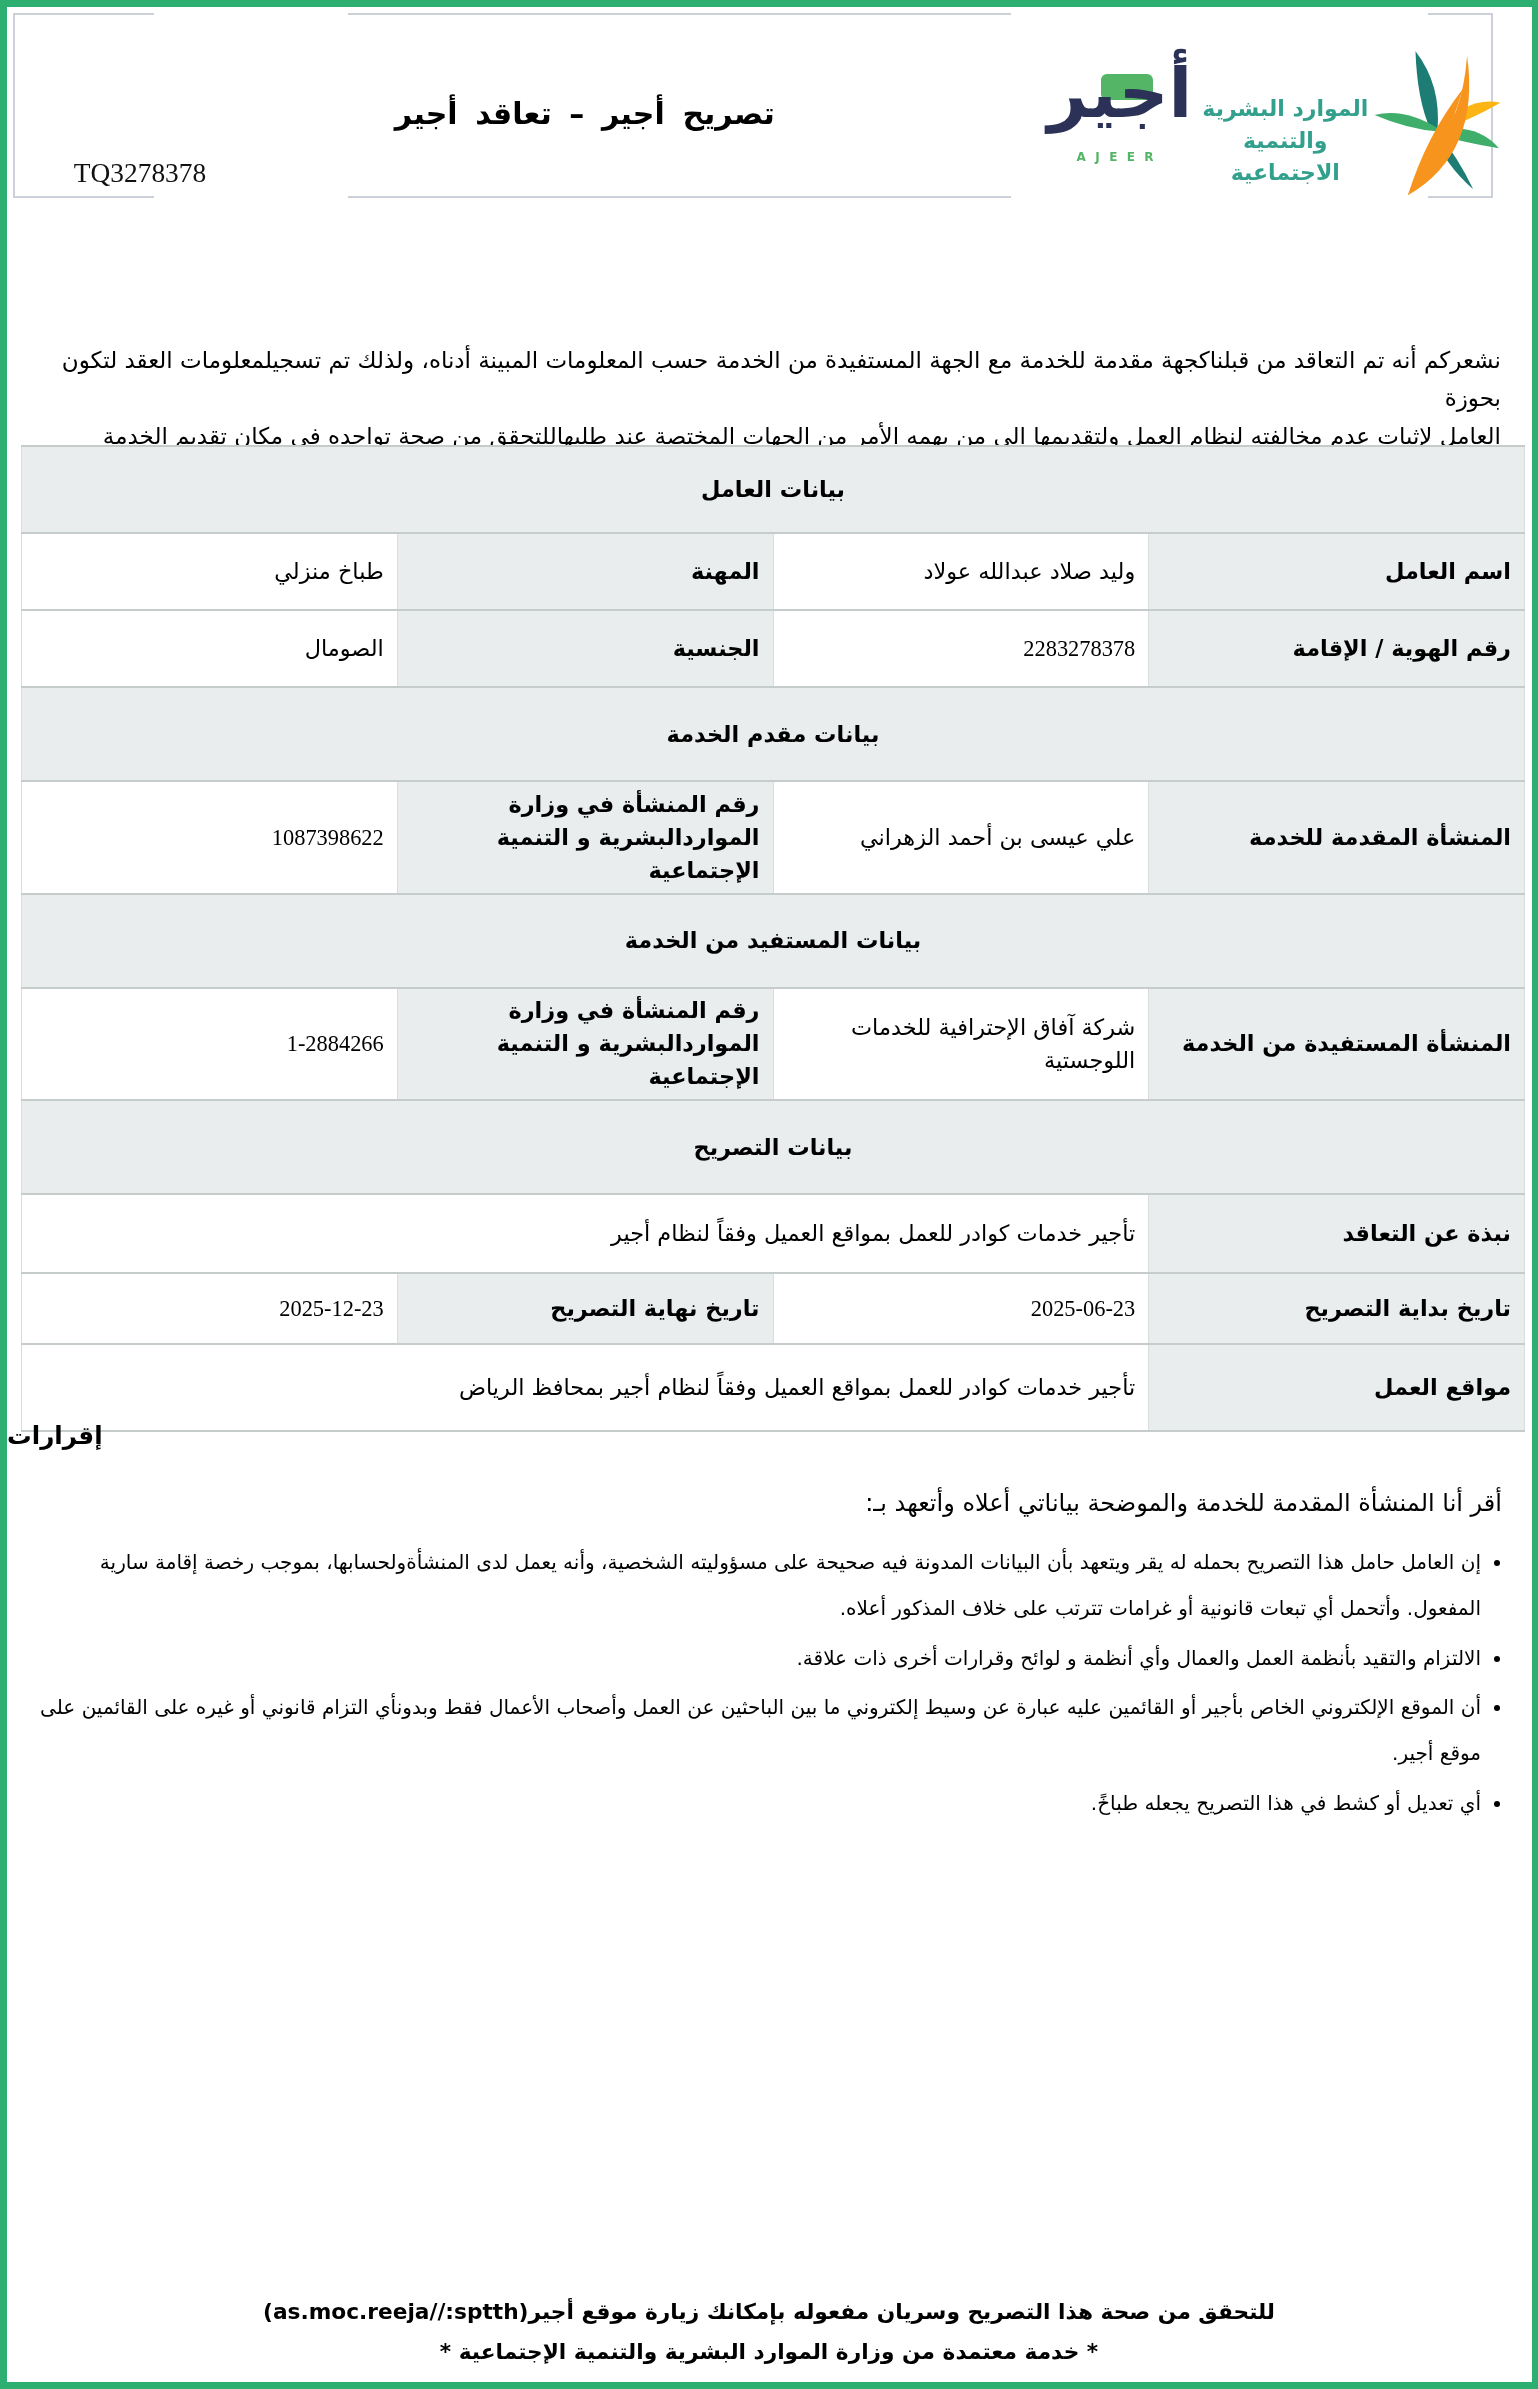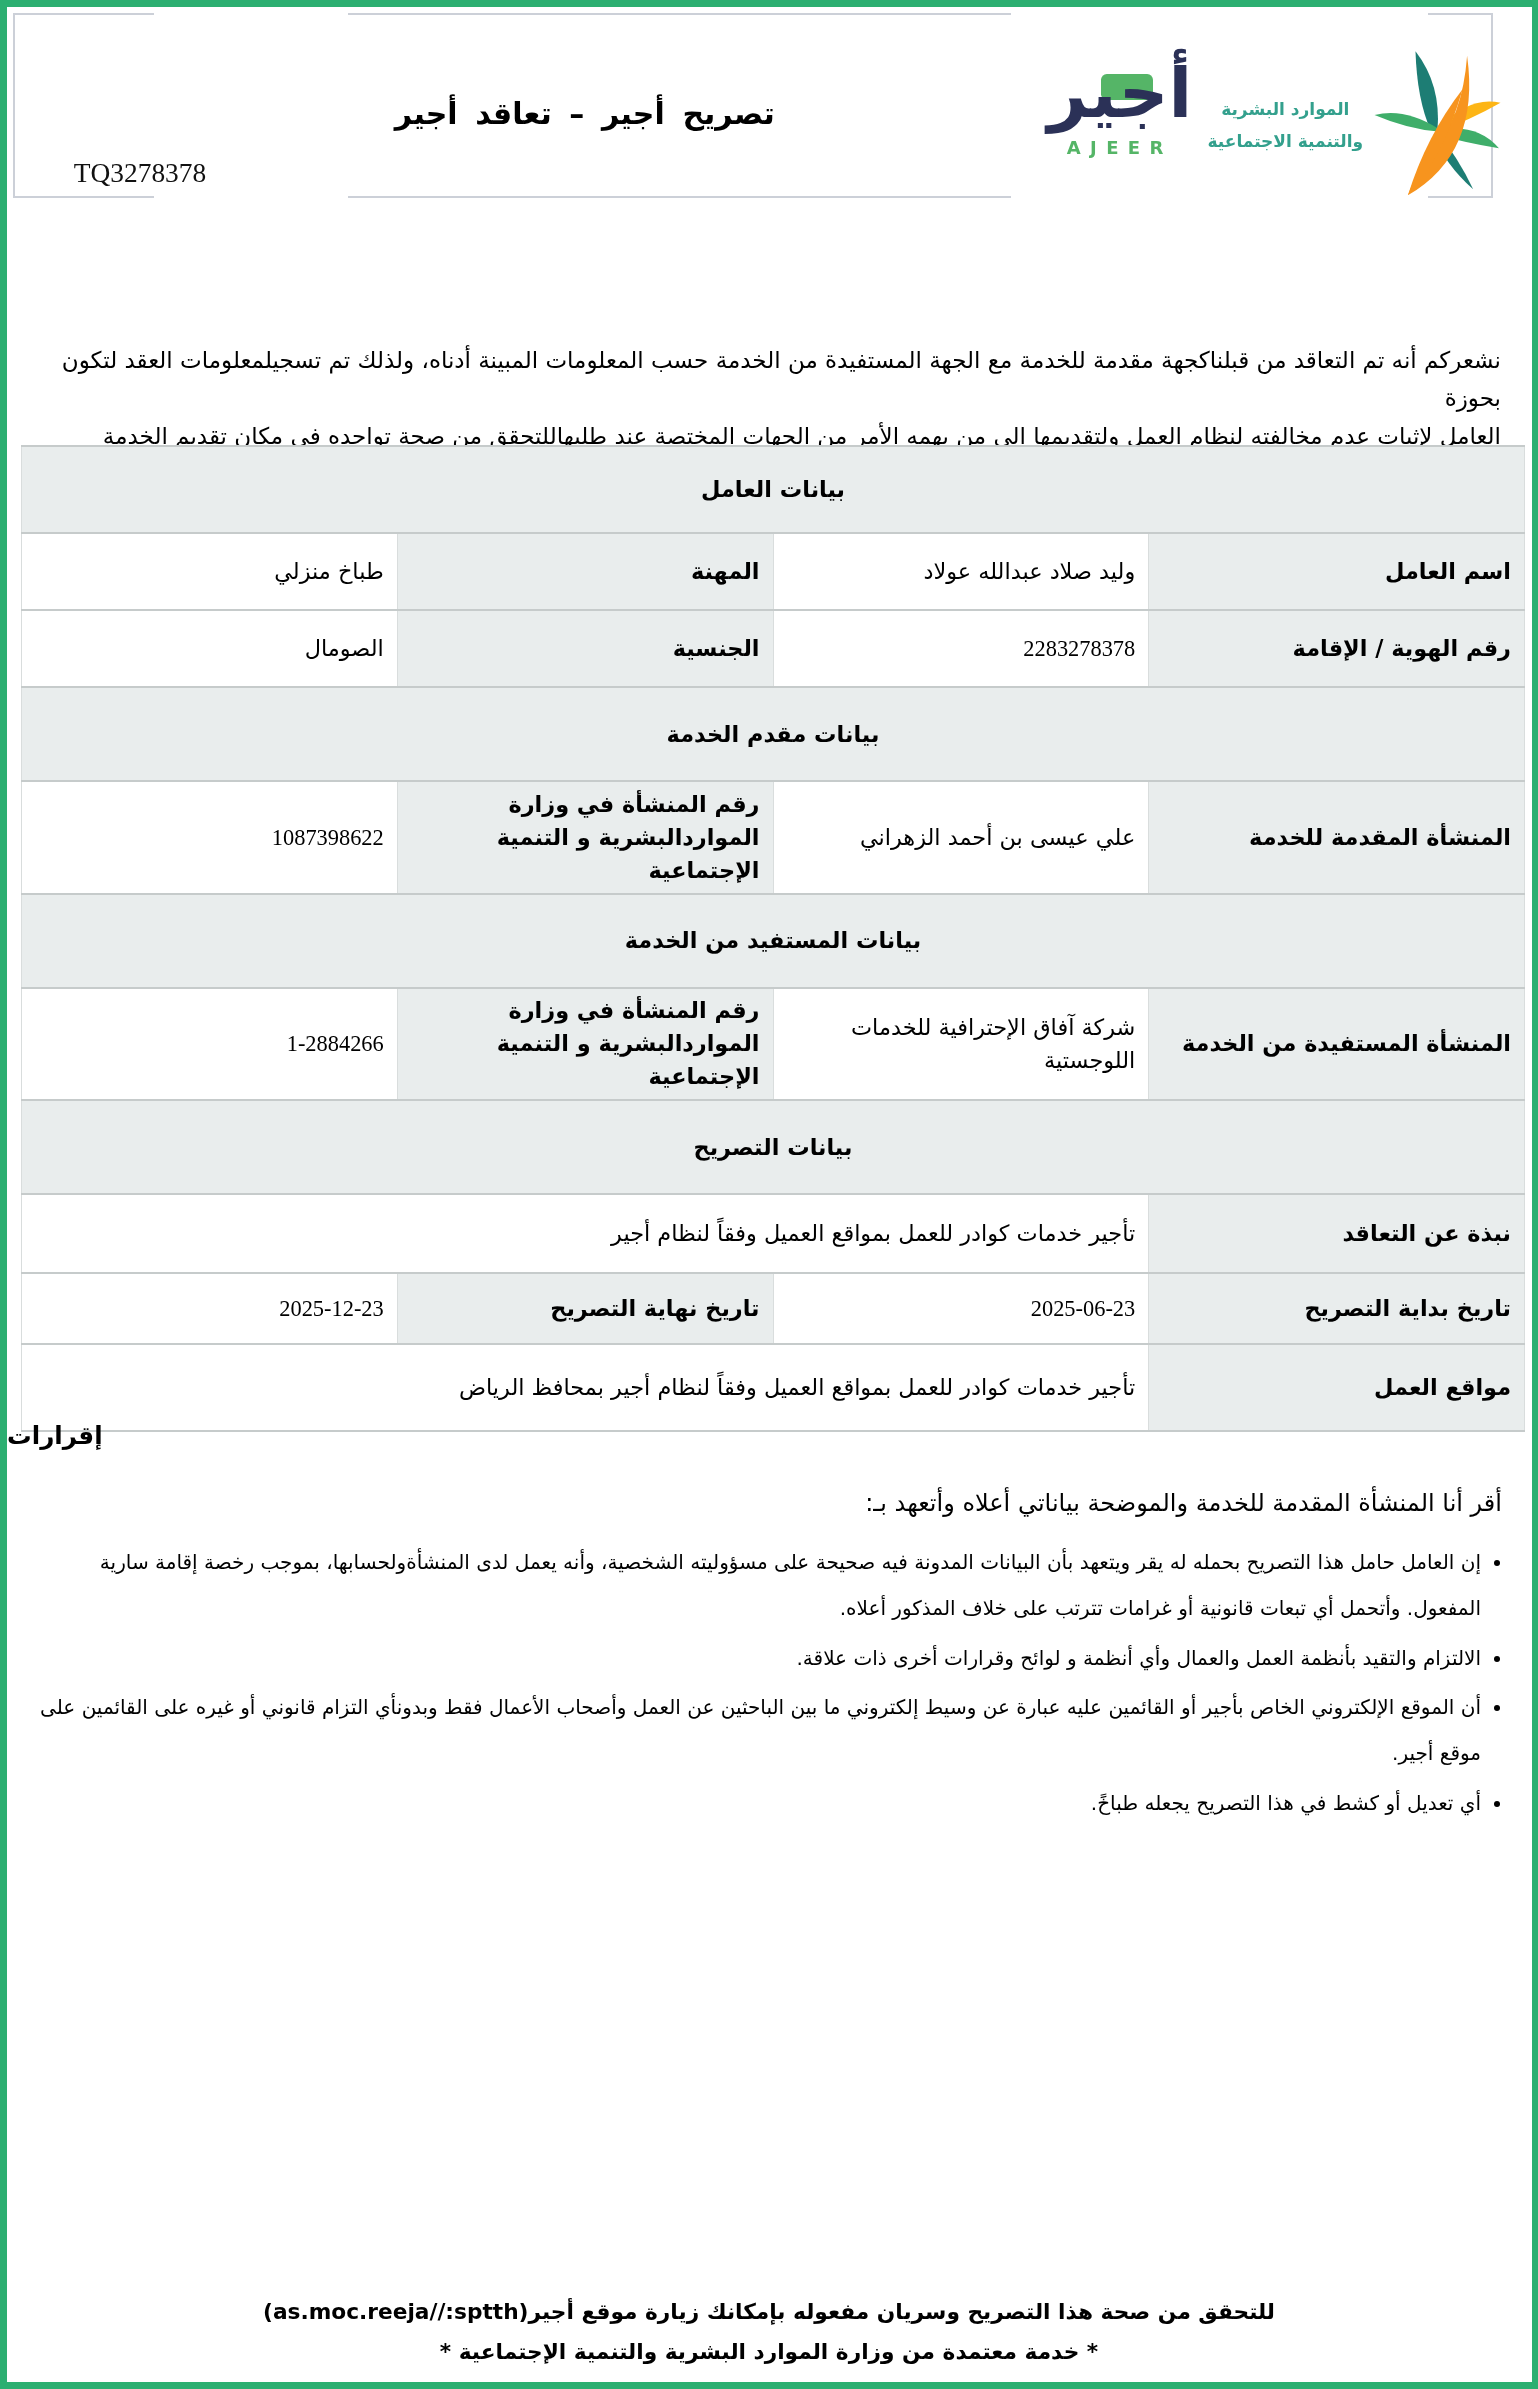--- a/index.html
+++ b/index.html
@@ -34,26 +34,26 @@
   }
   .permit-no {
     position:absolute; left:59px; top:143px;
     font-family:"Liberation Serif","DejaVu Serif",serif;
     font-size:27.4px; color:#111;
   }
   
   .ajeer-logo { position:absolute; left:1022px; top:42px; width:166px; height:119px; text-align:center; }
   .ajeer-ar { position:relative; direction:rtl; font-size:69px; line-height:72px; font-weight:bold; color:#2b3157; z-index:2; }
   .ajeer-green-sq { position:absolute; left:64px; top:17.3px; width:52px; height:26px; background:#55b567; border-radius:5.8px; z-index:1; }
-  .ajeer-en { margin-top:8px; color:#55b567; font-size:18px; font-weight:bold; letter-spacing:9.4px; }
+  .ajeer-en { margin-top:21px; color:#55b567; font-size:12px; font-weight:bold; letter-spacing:9.4px; }
   
   .ministry-text {
     position:absolute; left:1173px; top:78px; width:195px;
     direction:rtl; text-align:center;
-    color:#33a08d; font-weight:bold; font-size:17px; line-height:32px;
+    color:#33a08d; font-weight:bold; font-size:22px; line-height:32px;
   }
   .ministry-emblem { position:absolute; left:1358px; top:30px; width:129px; height:152px; }
 
   
   .intro {
     position:absolute; left:43px; top:334px; width:1451px;
     direction:rtl; 
     font-size:23px; line-height:38px; color:#000;
   }
 

